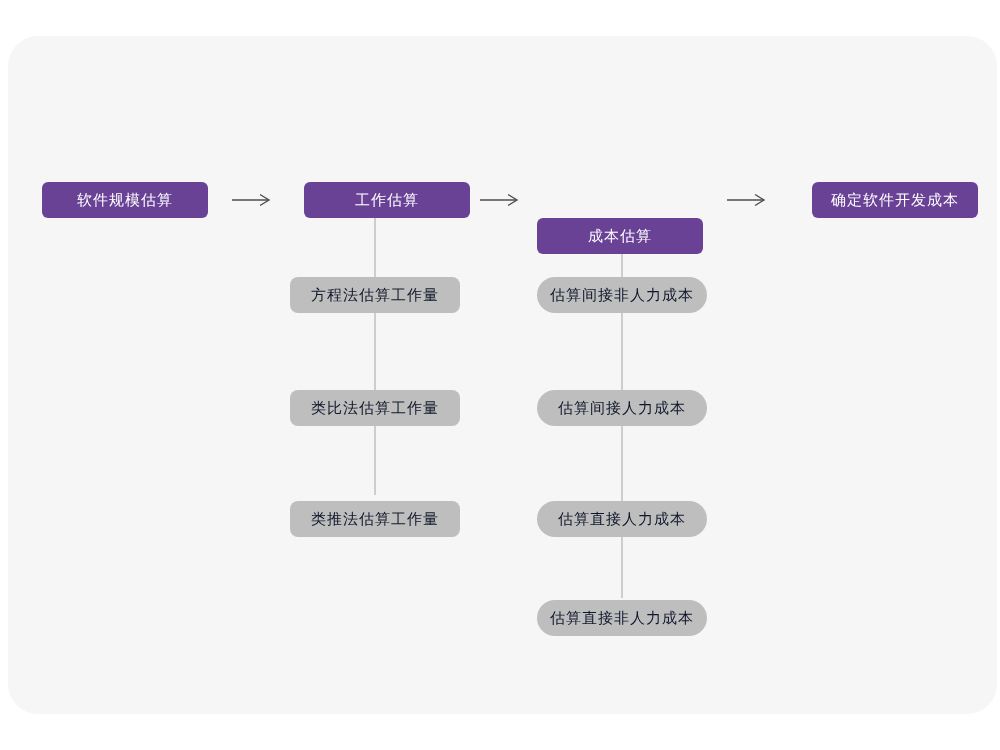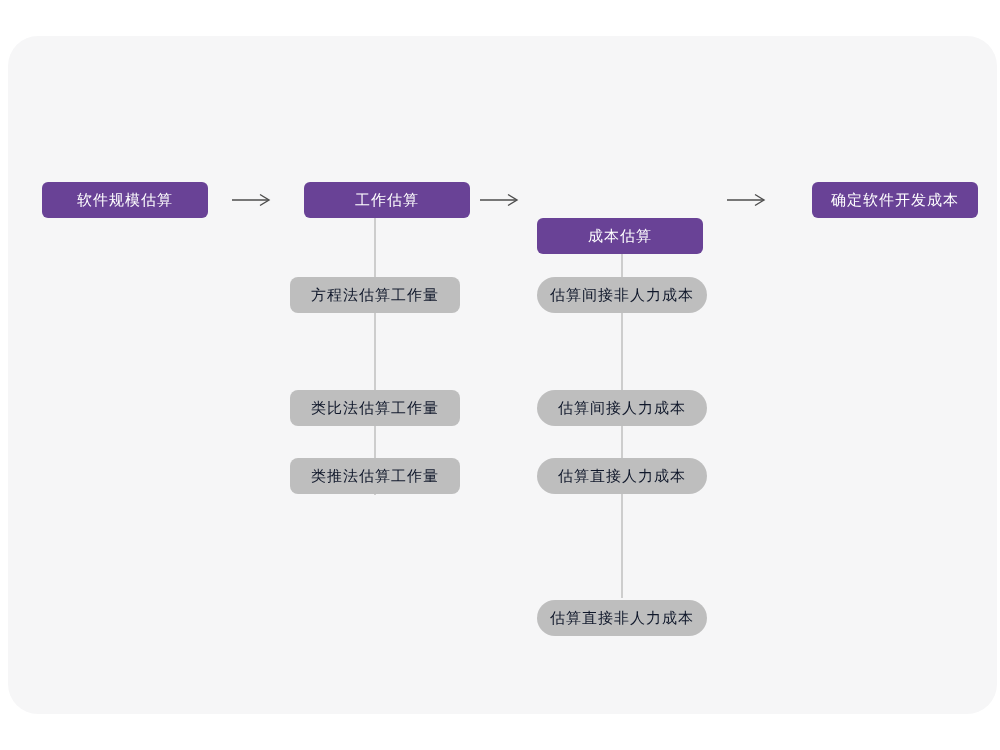--- a/index.html
+++ b/index.html
@@ -84,21 +84,21 @@
   .box4 { left: 812px; }
   .arrow1 { left: 231px; }
   .arrow2 { left: 479px; }
   .arrow3 { left: 726px; }
   .line-work { left: 374px; top: 218px; height: 277px; }
   .line-cost { left: 621px; top: 218px; height: 380px; }
   .wcol { left: 290px; }
   .ccol { left: 537px; border-radius: 18px; }
   .row1 { top: 277px; }
   .row2 { top: 390px; font-family: Liberation Mono, monospace; }
-  .row3 { top: 458px; }
+  .row3 { top: 501px; }
   .row4 { top: 580px; margin-top: 20px; }
 </style>
 </head>
 <body>
 
 <div class="stage">
 
   <div class="card"></div>
 
 

